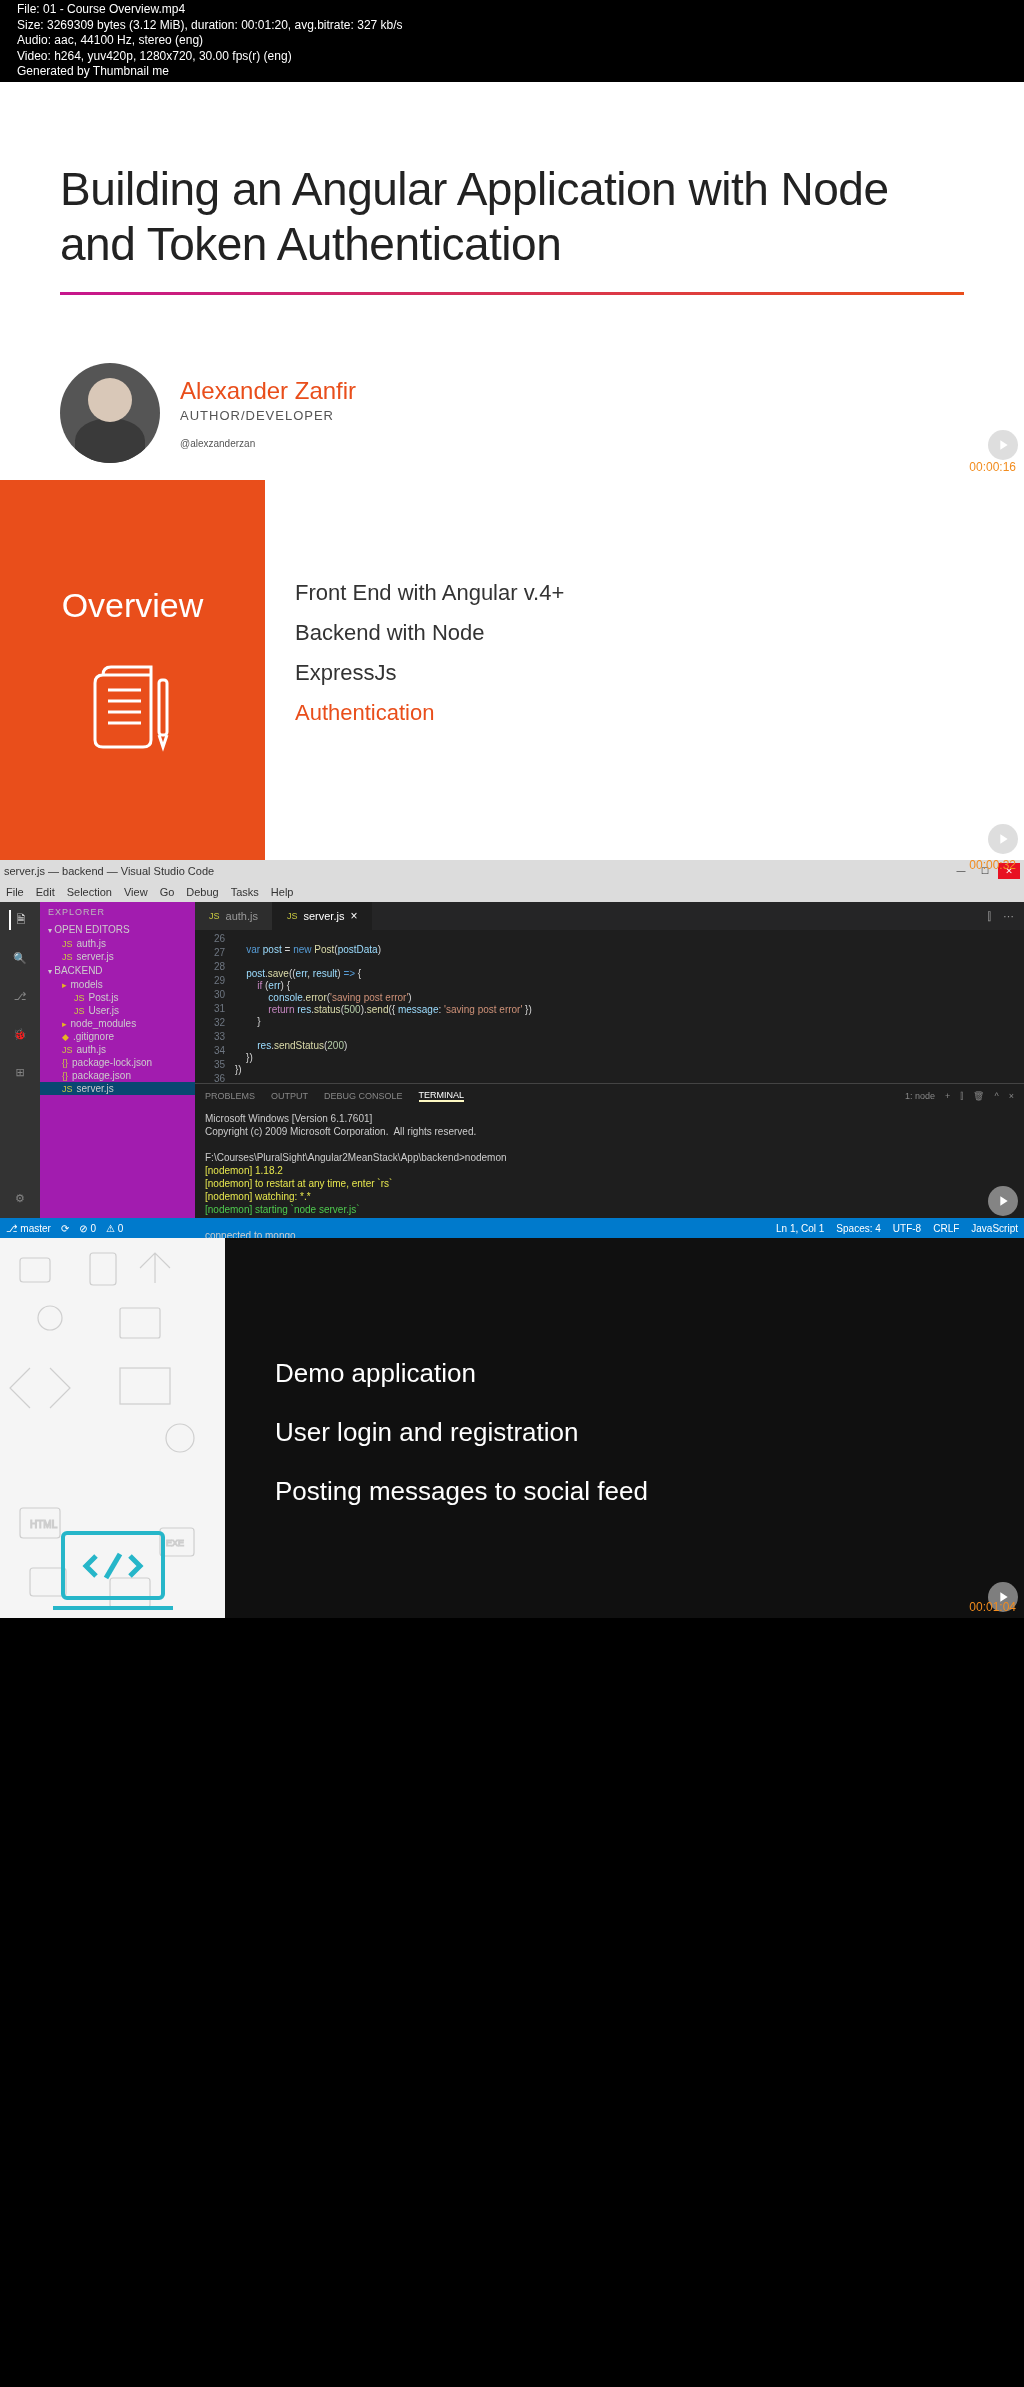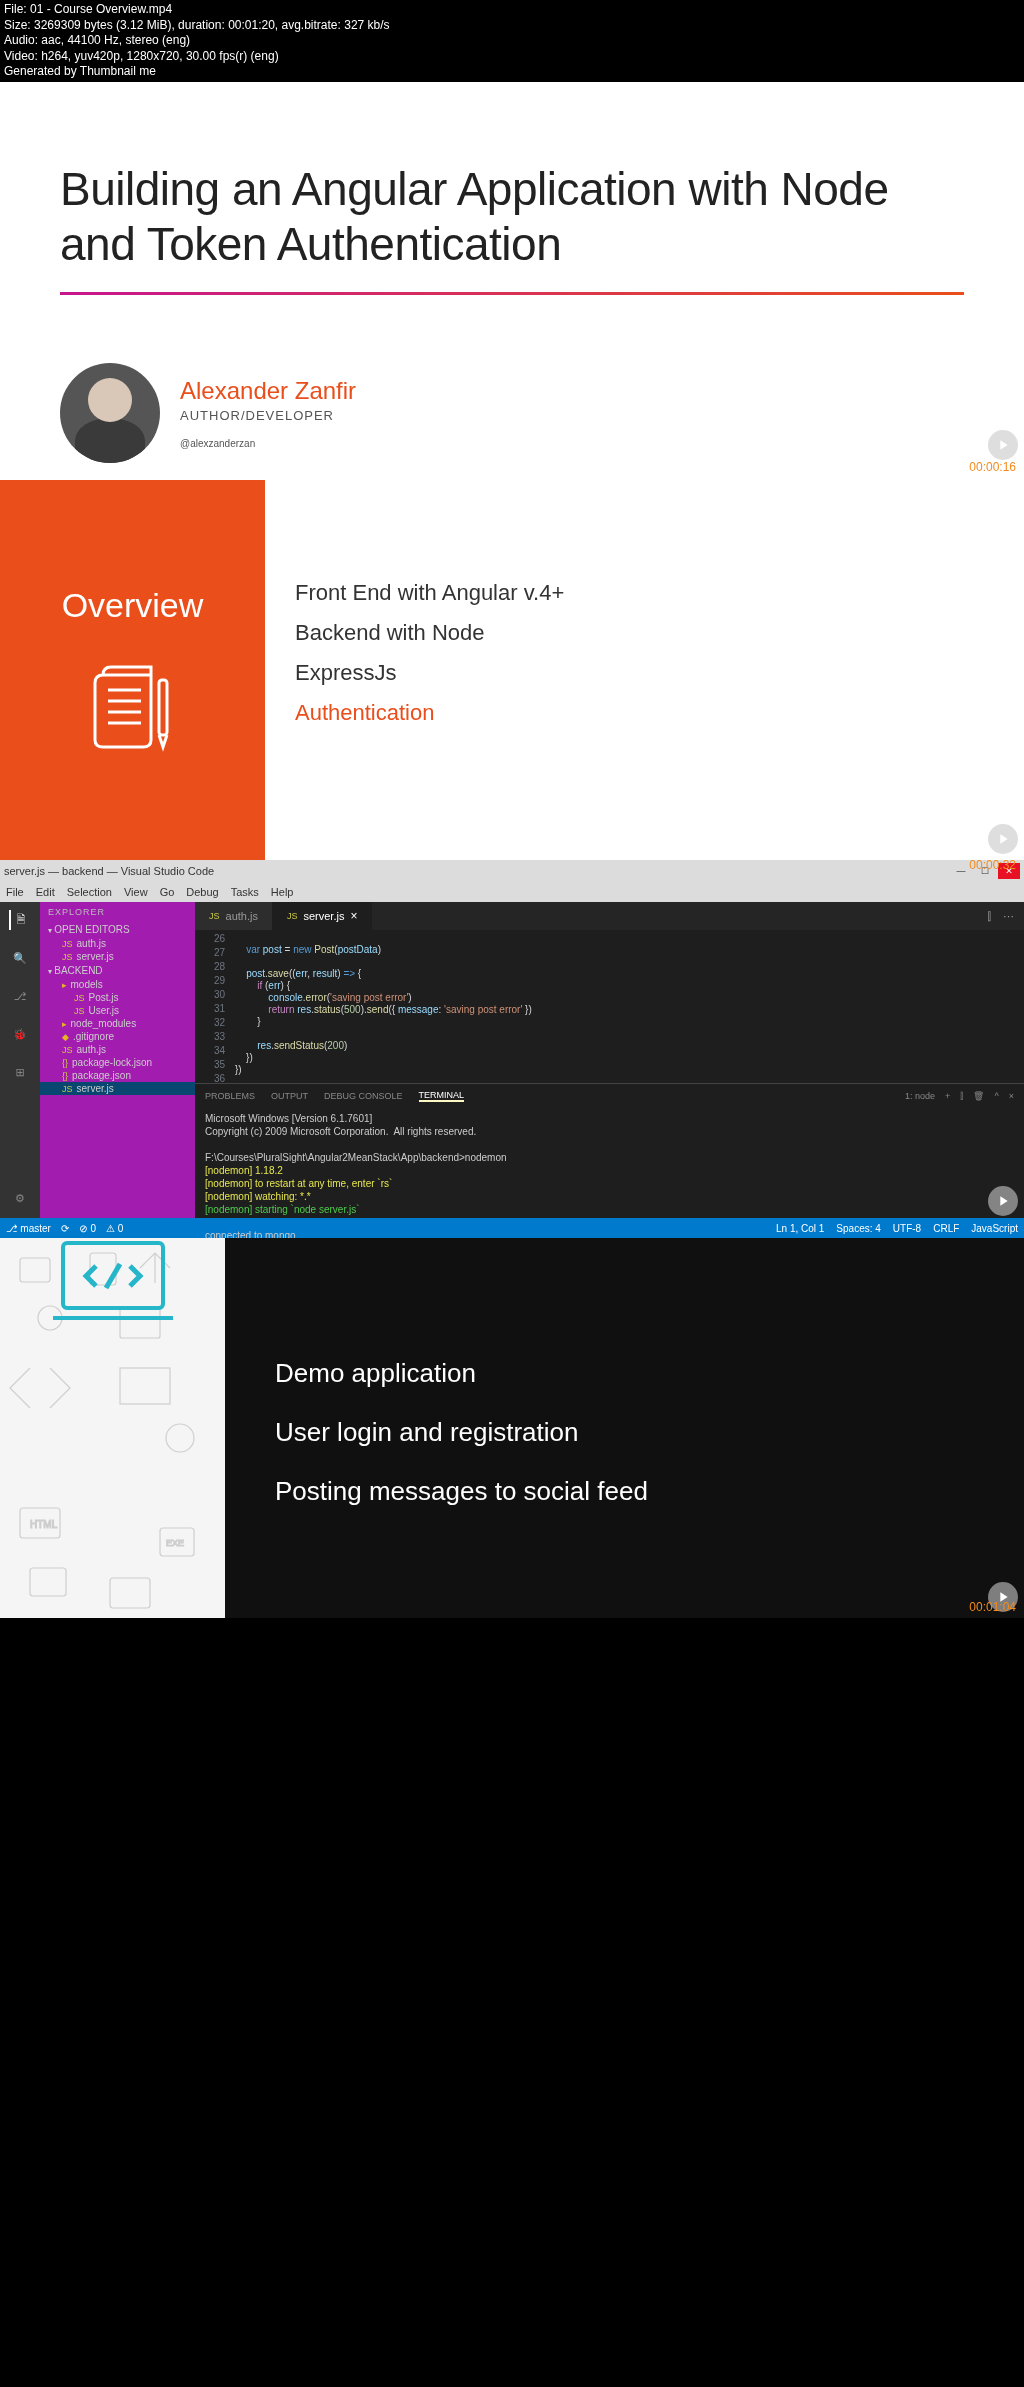--- a/index.html
+++ b/index.html
@@ -1,20 +1,20 @@
 <!DOCTYPE html>
 <html><head>
 <meta charset="utf-8">
 <style>
 * { margin: 0; padding: 0; box-sizing: border-box; font-family: Arial, Helvetica, sans-serif; }
 body { width: 1024px; background: #000; }
 
 
 .meta-header { background: #000; color: #fff; font-family: 'Segoe UI', Tahoma, sans-serif; font-size: 12px; padding: 2px 4px; line-height: 1.3; }
-.meta-header div { white-space: nowrap; }
+.meta-header div { white-space: nowrap; margin-left: 13px; }
 
 
 .slide1 { background: #fff; padding: 80px 60px 0 60px; position: relative; }
 .title-text { font-size: 46px; font-weight: 300; color: #222; line-height: 1.2; letter-spacing: -0.5px; }
 .title-underline { height: 3px; background: linear-gradient(90deg, #c6168d 0%, #e94e1b 100%); margin-top: 20px; }
 
 
 .slide2 { background: #fff; padding: 90px 60px 40px 60px; display: flex; align-items: center; gap: 20px; position: relative; height: 185px; }
 .avatar { width: 100px; height: 100px; border-radius: 50%; background: #555; overflow: hidden; flex-shrink: 0; position: relative; }
 .avatar::after { content: ''; position: absolute; top: 15%; left: 28%; width: 44%; height: 44%; background: #d9c8b8; border-radius: 50%; }
@@ -77,21 +77,21 @@
 .vsc-term-tabs .tt.active { color: #fff; border-bottom: 2px solid #fef9c3; }
 .vsc-term-tabs .tright { margin-left: auto; display: flex; gap: 10px; align-items: center; }
 .vsc-term-body { padding: 4px 10px; color: #ccc; font-size: 10px; line-height: 13px; white-space: pre-wrap; }
 .vsc-term-body .grn { color: #4ec94e; }
 .vsc-term-body .yel { color: #e6e64e; }
 .vsc-status { height: 20px; background: #007acc; color: #fff; display: flex; align-items: center; padding: 0 6px; font-size: 10px; gap: 10px; }
 .vsc-status .sright { margin-left: auto; display: flex; gap: 12px; }
 
 
 .slide5 { display: flex; height: 380px; position: relative; }
-.slide5-left { width: 225px; background: #f5f5f5; position: relative; display: flex; align-items: flex-start; justify-content: center; overflow: hidden; }
+.slide5-left { width: 225px; background: #f5f5f5; position: relative; display: flex; align-items: flex-end; justify-content: center; overflow: hidden; }
 .slide5-left .bg-pattern { position: absolute; inset: 0; opacity: 0.35; }
 .slide5-right { flex: 1; background: #101010; color: #fff; padding: 120px 50px; }
 .slide5-right .item { font-size: 26px; font-weight: 300; margin-bottom: 28px; }
 .laptop-icon { position: relative; z-index: 2; }
 
 
 .bottom-black { height: 865px; background: #000; position: relative; }
 </style>
 </head>
 <body>

